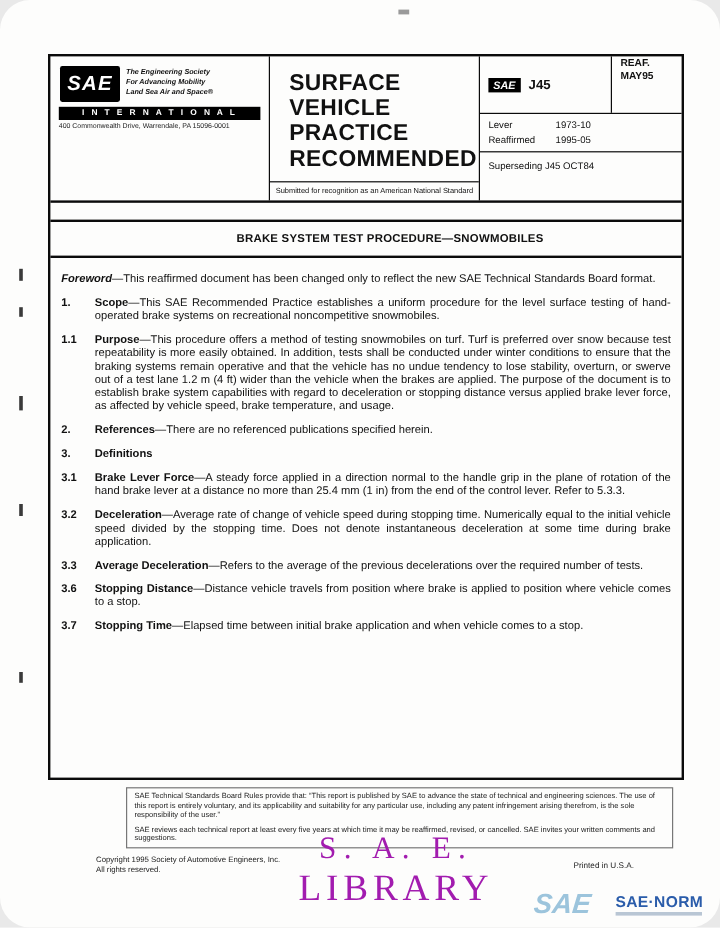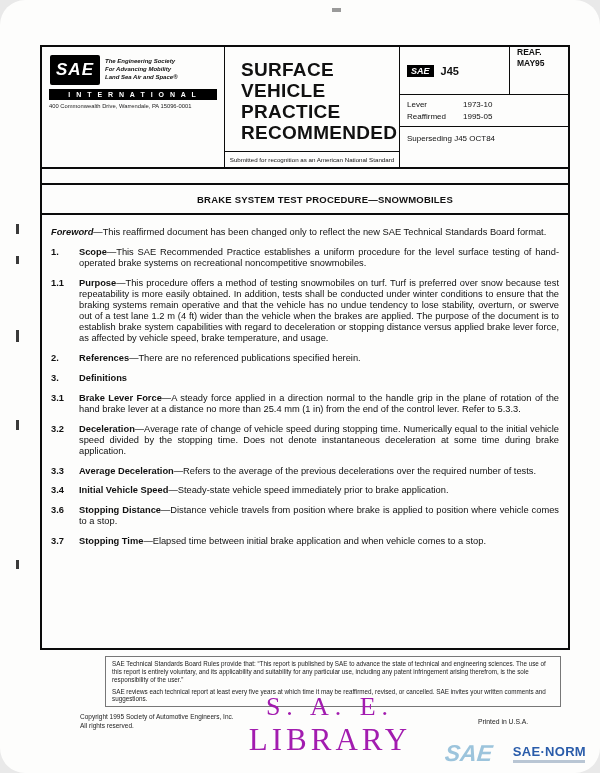--- a/index.html
+++ b/index.html
@@ -173,24 +173,20 @@
   <div class="section">
     <span class="sec-num">3.2</span>
     <p class="sec-text"><b class="sec-label">Deceleration</b><span class="sec-body">—Average rate of change of vehicle speed during stopping time.  Numerically equal to the initial vehicle speed divided by the stopping time.  Does not denote instantaneous deceleration at some time during brake application.</span></p>
   </div>
 
   <div class="section">
     <span class="sec-num">3.3</span>
     <p class="sec-text"><b class="sec-label">Average Deceleration</b><span class="sec-body">—Refers to the average of the previous decelerations over the required number of tests.</span></p>
   </div>
 
-  <div class="section">
-    <span class="sec-num">3.4</span>
-    <p class="sec-text"><b class="sec-label">Initial Vehicle Speed</b><span class="sec-body">—Steady-state vehicle speed immediately prior to brake application.</span></p>
-  </div>
 
 
   <div class="section">
     <span class="sec-num">3.6</span>
     <p class="sec-text"><b class="sec-label">Stopping Distance</b><span class="sec-body">—Distance vehicle travels from position where brake is applied to position where vehicle comes to a stop.</span></p>
   </div>
 
   <div class="section">
     <span class="sec-num">3.7</span>
     <p class="sec-text"><b class="sec-label">Stopping Time</b><span class="sec-body">—Elapsed time between initial brake application and when vehicle comes to a stop.</span></p>

